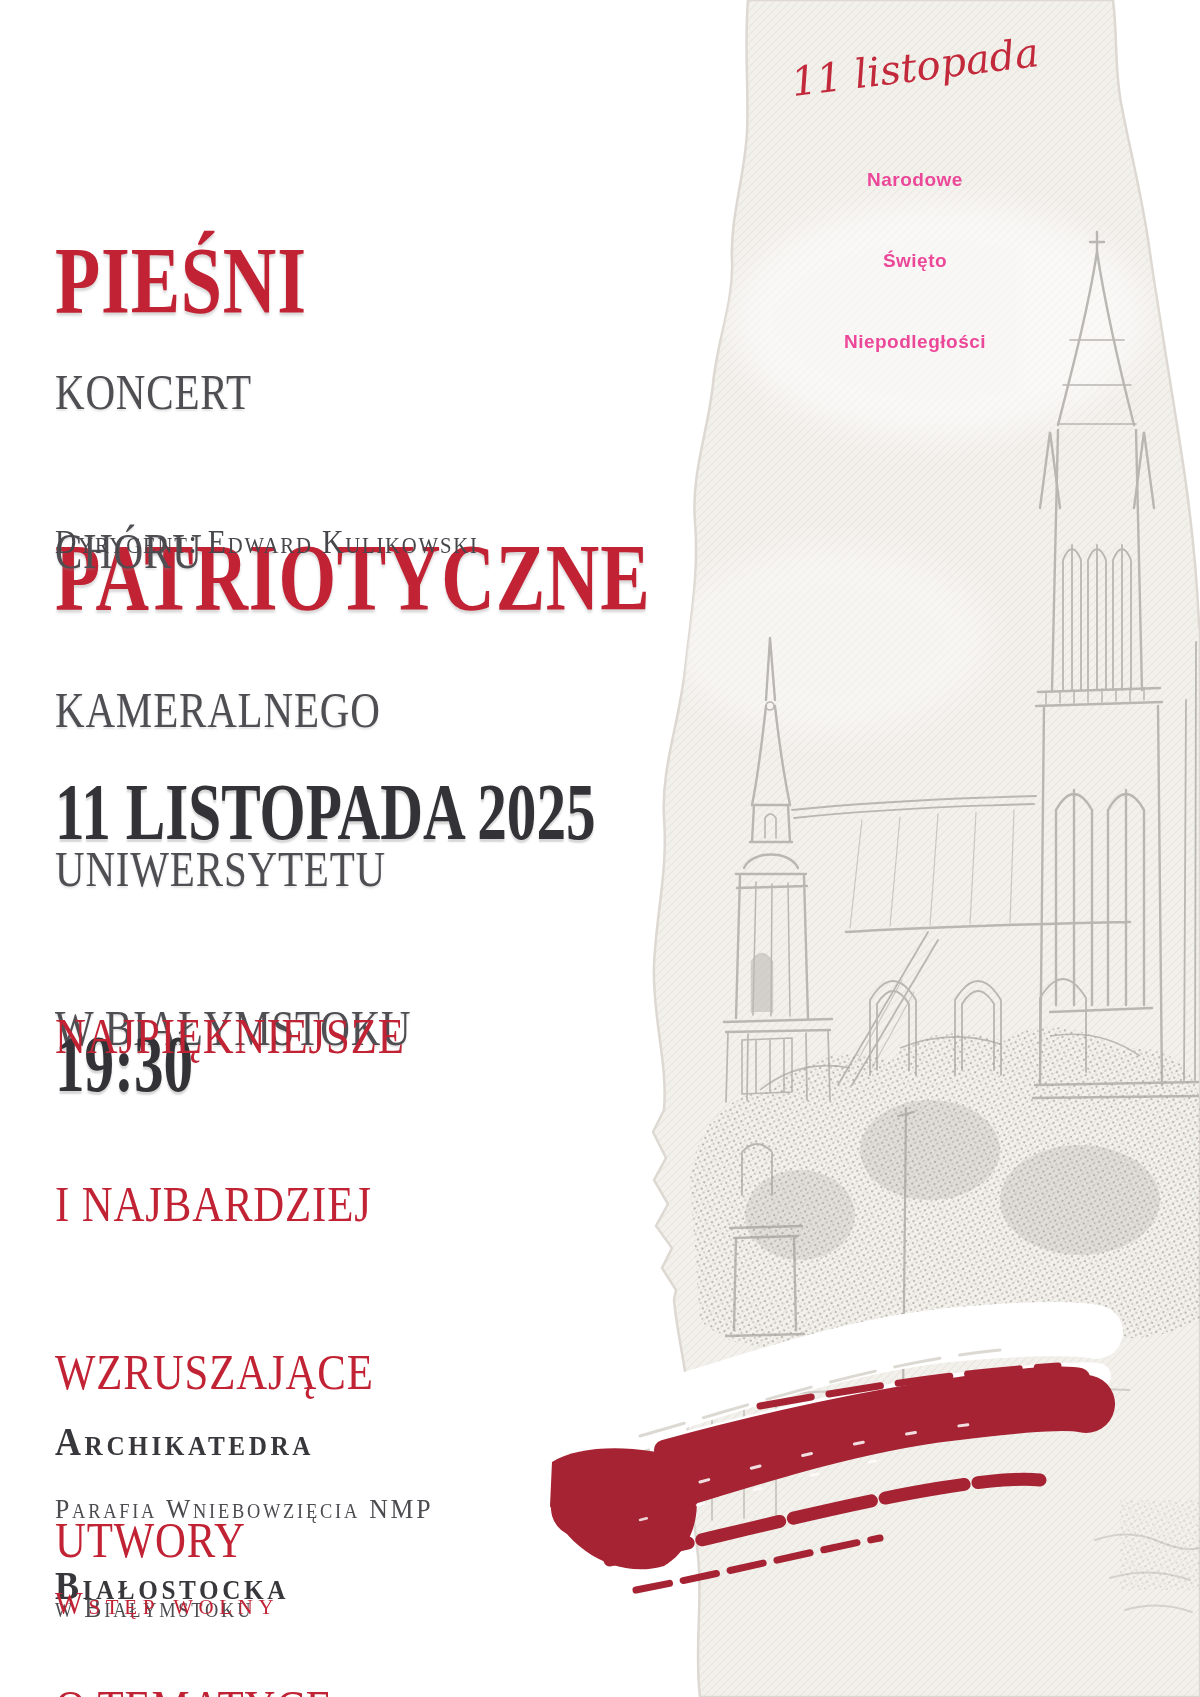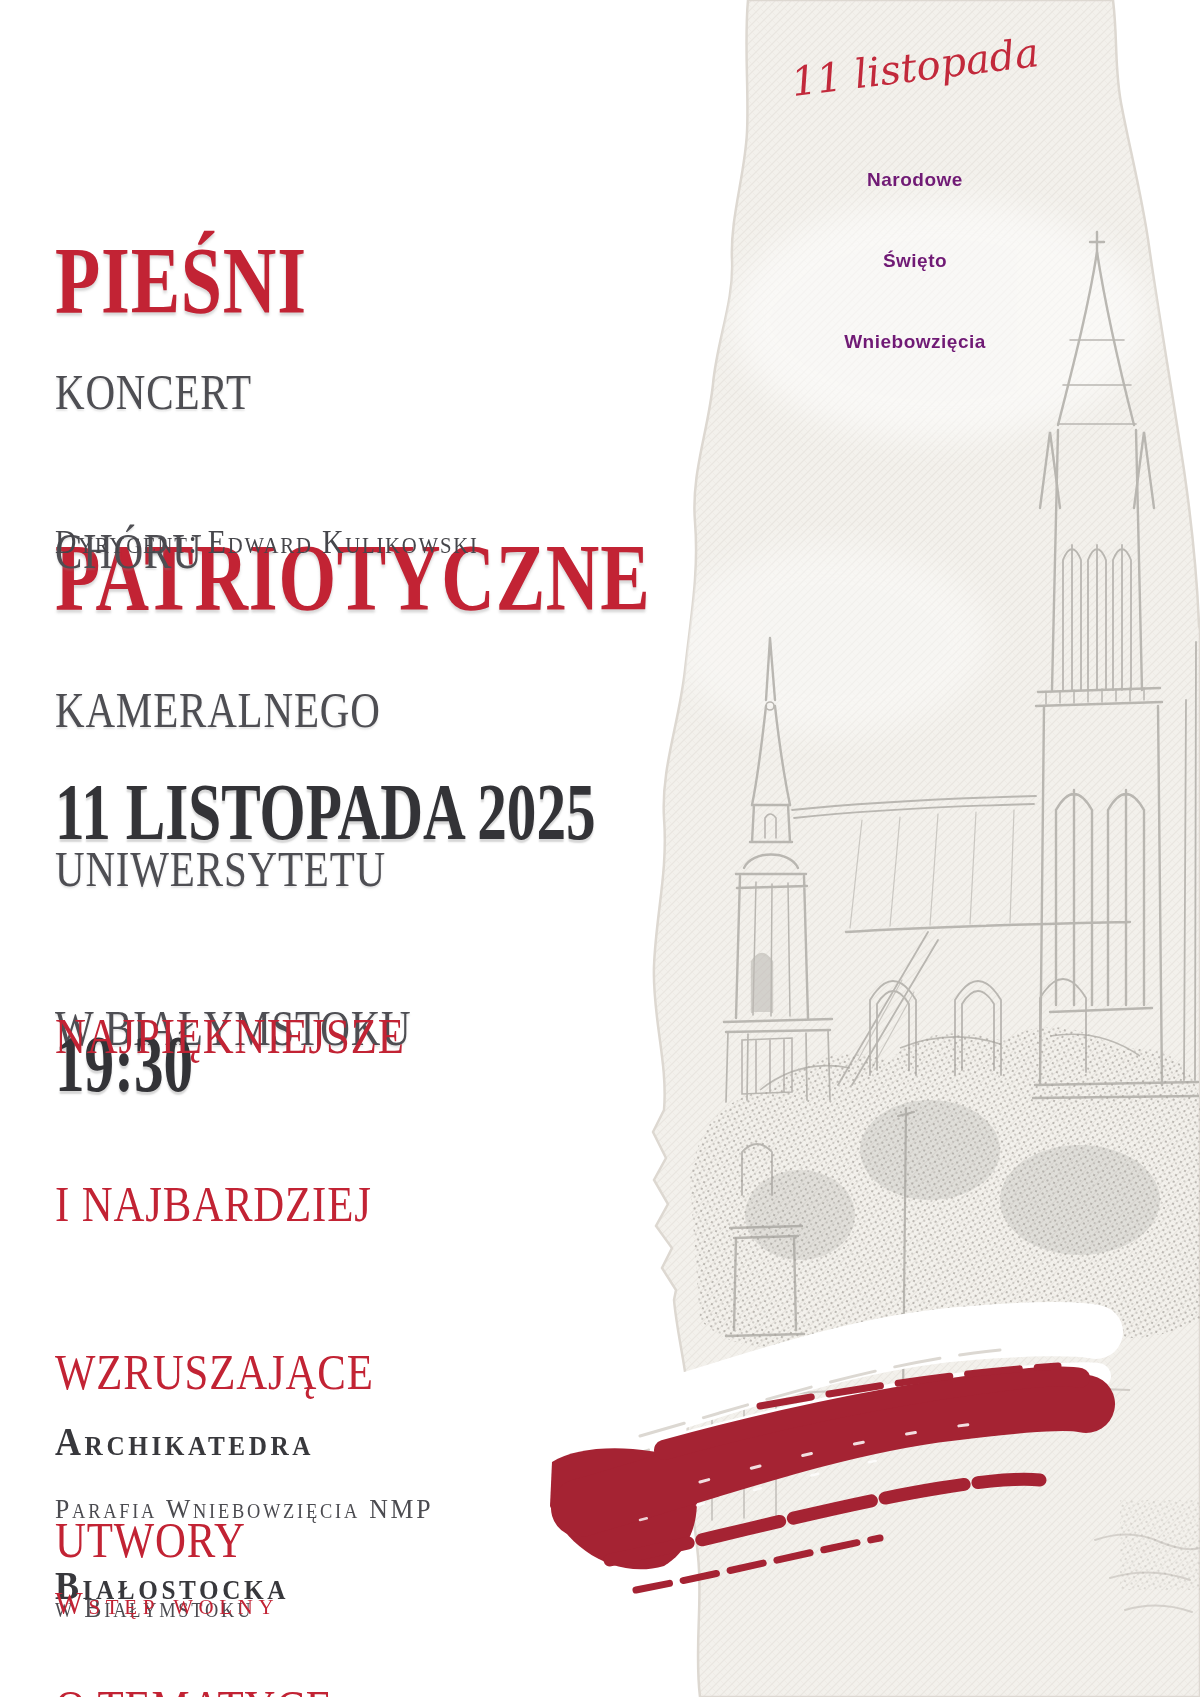--- a/index.html
+++ b/index.html
@@ -23,21 +23,21 @@
   .venue{left:55px;top:1322px;color:#38383C;font-weight:bold;font-size:40px;line-height:48px;
          font-variant:small-caps;letter-spacing:4px;transform:scaleX(.9);transform-origin:left top;}
   .address{left:55px;top:1426px;color:#4B4B50;font-size:28px;line-height:33px;
            font-variant:small-caps;letter-spacing:3px;transform:scaleX(.92);transform-origin:left top;}
   .admission{left:55px;top:1586px;color:#C22334;font-size:31px;font-variant:small-caps;
              letter-spacing:6px;transform:scaleX(.95);transform-origin:left top;}
 
   .badge-script{left:770px;top:44px;width:290px;text-align:center;color:#C2293B;
                 font-family:"DejaVu Serif",serif;font-style:italic;font-size:40px;
                 transform:rotate(-7deg);}
-  .badge-lines{left:770px;top:112px;width:290px;text-align:center;color:#701a75;
+  .badge-lines{left:770px;top:112px;width:290px;text-align:center;color:#ec4899;
                font-family:"Liberation Sans",sans-serif;font-weight:bold;font-size:19px;
                line-height:27px;letter-spacing:.5px;}
 </style>
 </head>
 <body>
 
 <div class="poster">
 
   <svg class="artwork" viewBox="0 0 1200 1697" xmlns="http://www.w3.org/2000/svg" aria-hidden="true">
     <defs>
@@ -189,16 +189,16 @@
     <div>w Białymstoku</div>
     <div>ul. Kościelna 2</div>
   </div>
 
   <div class="abs admission">Wstęp wolny</div>
 
   <div class="abs badge-script">11 listopada</div>
   <div class="abs badge-lines">
     <div>Narodowe</div>
     <div>Święto</div>
-    <div>Wniebowzięcia</div>
+    <div>Niepodległości</div>
   </div>
 
 </div>
 
 </body></html>

